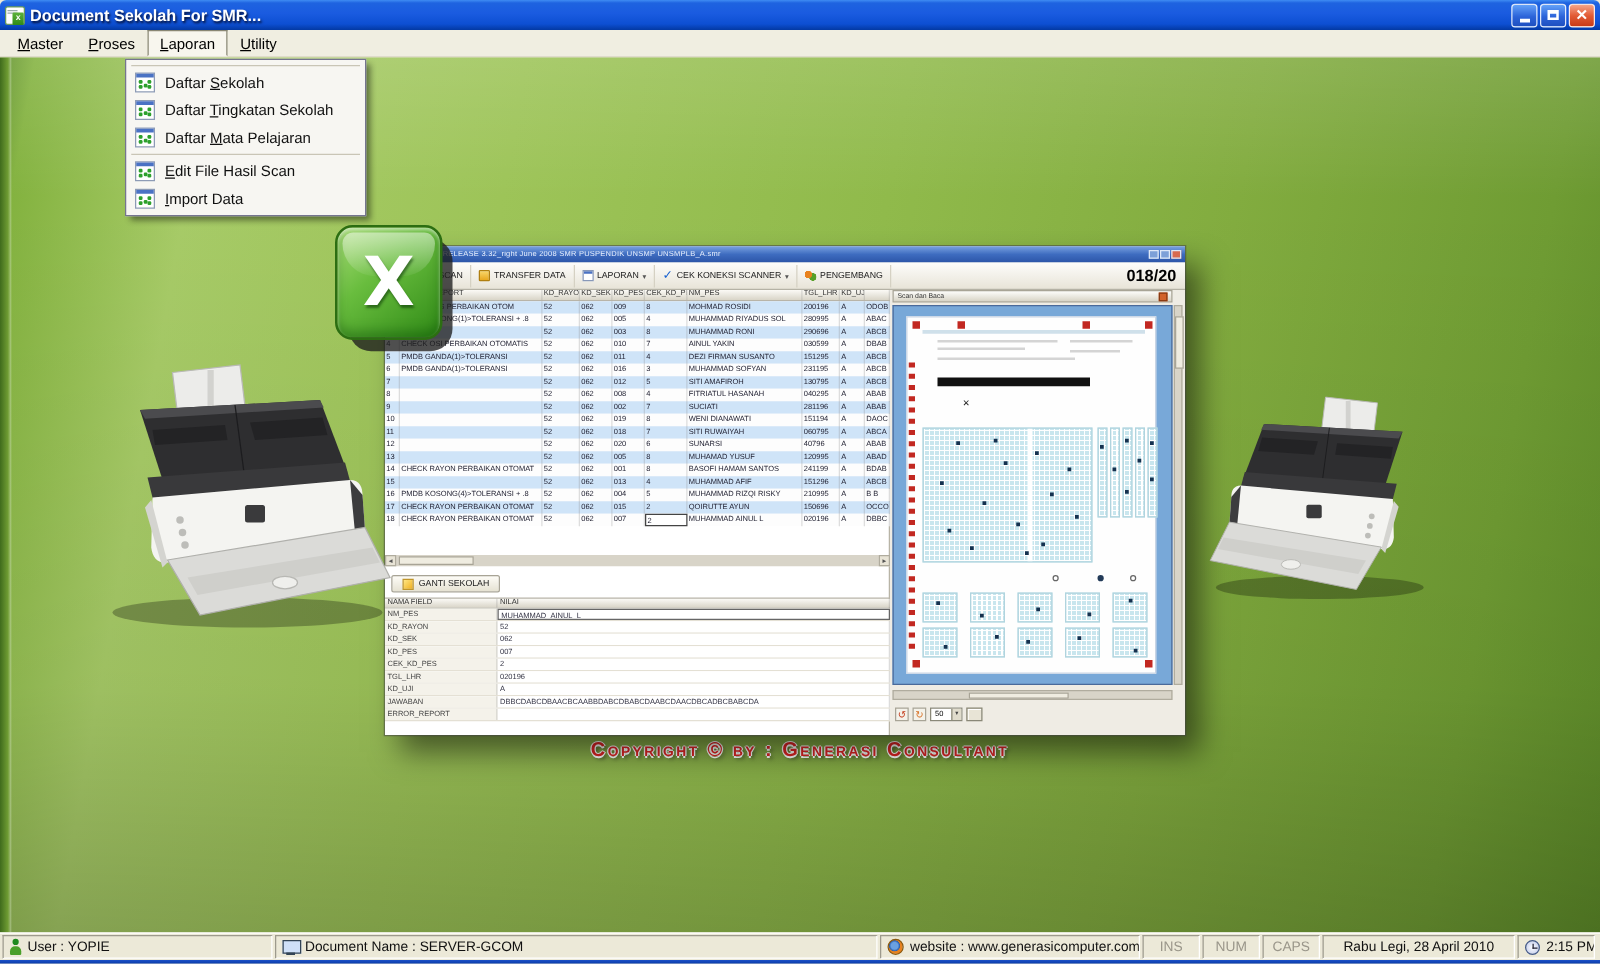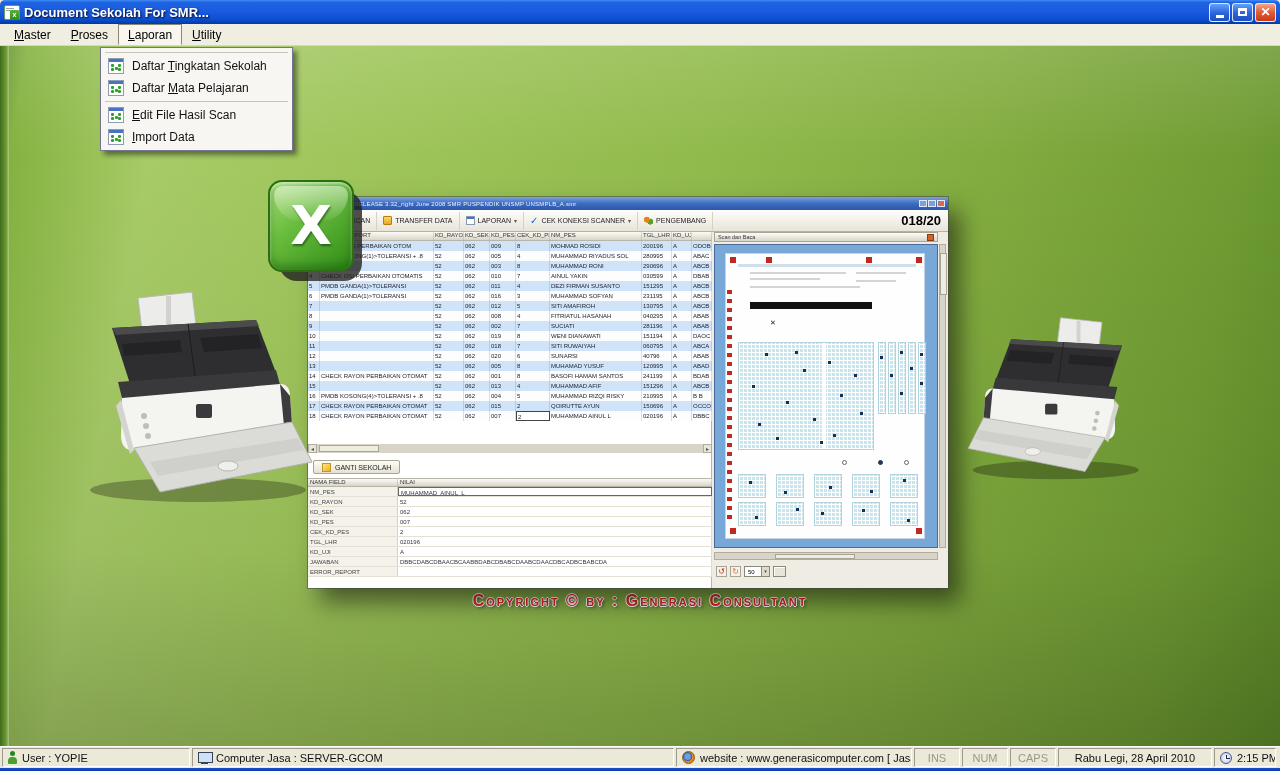--- a/index.html
+++ b/index.html
@@ -160,21 +160,21 @@
   .ggap { background:#fff; }
   .dot { width:3px; height:3px; background:#15314f; }
   .circ { width:5px; height:5px; border:1px solid #666; border-radius:50%; background:#fff; }
   .circ.filled { background:#223a58; border-color:#223a58; }
 
   
   .statusbar { position:absolute; left:0; bottom:3px; width:1280px; height:22px; background:#ECE9D8;
     border-top:1px solid #fff; display:flex; align-items:stretch; padding:1px 2px; }
   .sb-panel { border:1px solid; border-color:#9d9a8d #fff #fff #9d9a8d; margin-right:2px;
     display:flex; align-items:center; gap:5px; padding:0 5px; font-size:11px; color:#111; white-space:nowrap; overflow:hidden; }
-  .sb-user { width:188px; } .sb-pc { width:482px; } .sb-web { flex:1; }
+  .sb-user { width:216px; } .sb-pc { width:482px; } .sb-web { flex:1; }
   .sb-key { width:46px; justify-content:center; color:#9a968a; }
   .sb-date { width:154px; justify-content:center; }
   .sb-time { width:62px; }
   .ic-user { width:9px; height:13px; position:relative; flex:none; }
   .ic-user::before { content:''; position:absolute; left:2px; top:0; width:5px; height:5px; border-radius:50%; background:#1f8a1f; }
   .ic-user::after { content:''; position:absolute; left:0; bottom:0; width:9px; height:7px; border-radius:4px 4px 1px 1px; background:#4aa02a; }
   .ic-pc { width:13px; height:12px; position:relative; flex:none; }
   .ic-pc::before { content:''; position:absolute; left:0; top:0; width:13px; height:9px; border:1px solid #345; background:#cfe0f8; }
   .ic-pc::after { content:''; position:absolute; left:3px; bottom:0; width:7px; height:2px; background:#345; }
   .ic-web { width:13px; height:13px; border-radius:50%; flex:none;
@@ -705,20 +705,31 @@
       <div class="dd-sep"></div>
       <div class="dd-item">
         <span class="mi">
           <i class="mib"></i>
           <i class="mid d1"></i>
           <i class="mid d2"></i>
           <i class="mid d3"></i>
           <i class="mid d4"></i>
           <i class="mid d5"></i>
         </span>
+        <span class="dd-lbl">Daftar <u>S</u>ekolah</span>
+      </div>
+      <div class="dd-item">
+        <span class="mi">
+          <i class="mib"></i>
+          <i class="mid d1"></i>
+          <i class="mid d2"></i>
+          <i class="mid d3"></i>
+          <i class="mid d4"></i>
+          <i class="mid d5"></i>
+        </span>
         <span class="dd-lbl">Daftar <u>T</u>ingkatan Sekolah</span>
       </div>
       <div class="dd-item">
         <span class="mi">
           <i class="mib"></i>
           <i class="mid d1"></i>
           <i class="mid d2"></i>
           <i class="mid d3"></i>
           <i class="mid d4"></i>
           <i class="mid d5"></i>
@@ -753,21 +764,21 @@
   <div class="copyright">Copyright © by : Generasi Consultant</div>
 </div>
 
 <div class="statusbar">
   <div class="sb-panel sb-user">
     <span class="ic-user"></span>
     <span>User : YOPIE</span>
   </div>
   <div class="sb-panel sb-pc">
     <span class="ic-pc"></span>
-    <span>Computer Jasa : SERVER-GCOM</span>
+    <span>Document Name : SERVER-GCOM</span>
   </div>
   <div class="sb-panel sb-web">
     <span class="ic-web"></span>
     <span>website : www.generasicomputer.com [ Jasa Pembuatan Program dan Website ]</span>
   </div>
   <div class="sb-panel sb-key">
       <span>INS</span>
     </div>
   <div class="sb-panel sb-key">
       <span>NUM</span>

